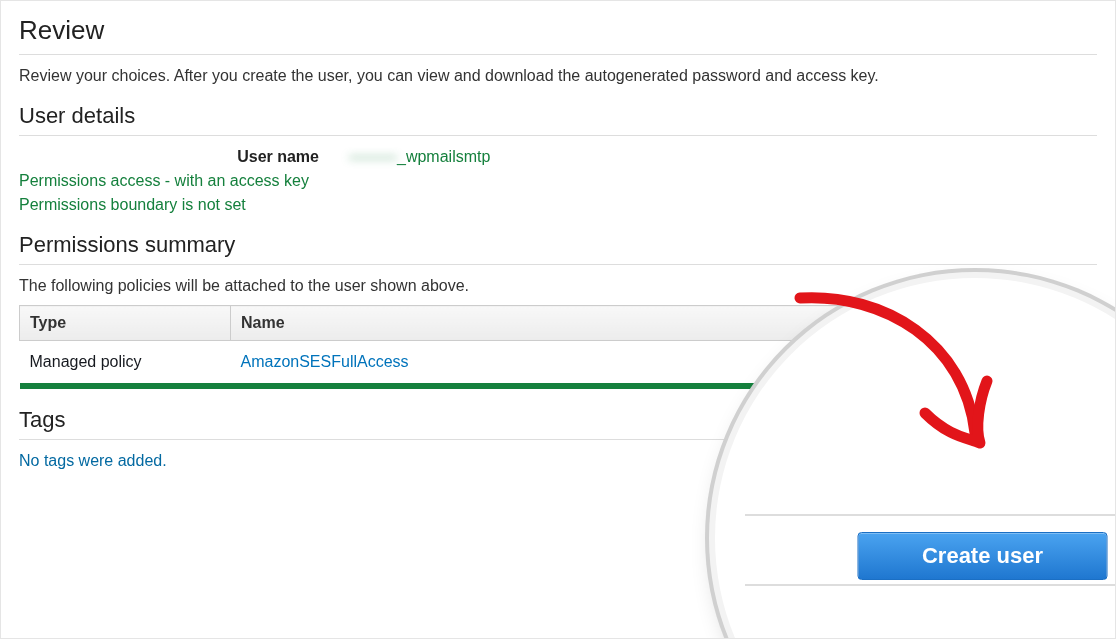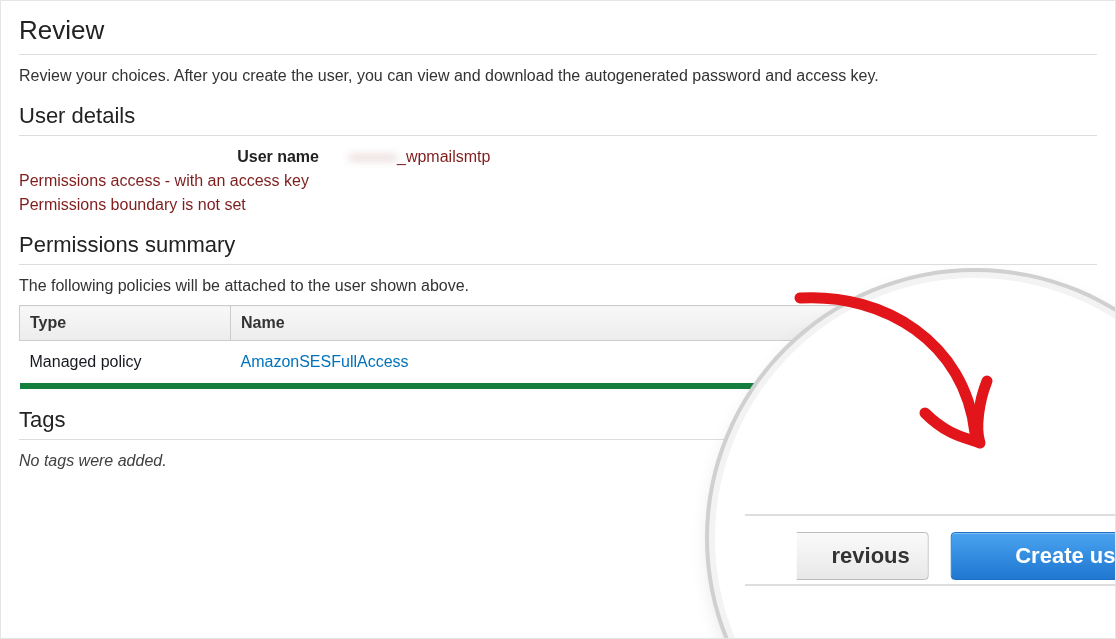--- a/index.html
+++ b/index.html
@@ -37,21 +37,21 @@
   }
   
   .kv{display:flex;align-items:flex-end;margin:6px 0;font-size:16px;}
   .kv .k{
     flex:0 0 300px;
     text-align:right;
     font-weight:700;
     color:#222;
     padding-right:30px;
   }
-  .kv .v{flex:1;color:#7f1d1d;}
+  .kv .v{flex:1;color:#15803d;}
   .blur{filter:blur(4px);display:inline-block;}
   
   table.policies{
     width:100%;
     border-collapse:collapse;
     margin-top:10px;
   }
   table.policies thead th{
     text-align:left;
     font-size:16px;
@@ -60,21 +60,21 @@
     background:linear-gradient(#f8f8f8,#ececec);
     border:1px solid #ccc;
     padding:8px 10px;
   }
   table.policies tbody td{
     font-size:16px;
     padding:12px 10px;
     border-bottom:6px solid #15803d;
   }
   a.policy-link{color:#0073bb;text-decoration:none;}
-  .no-tags{font-style:italic;color:#404040;font-size:16px;margin:8px 0 40px 0;}
+  .no-tags{color:#0369a1;font-size:16px;margin:8px 0 40px 0;}
 
   
   .magnifier{
     position:absolute;
     right:-120px;
     bottom:-160px;
     width:520px;
     height:520px;
     border-radius:50%;
     background:#fff;
@@ -190,21 +190,20 @@
 
 <h2 class="sub-title">Tags</h2>
 <hr class="rule">
 <p class="no-tags">No tags were added.</p>
 
 <div class="magnifier">
   <div class="mag-inner">
     <div class="mag-line" style="top:236px;"></div>
     <div class="mag-line" style="top:306px;"></div>
     <div class="btn-row">
-      <div class="btn btn-prev">revious</div>
       <div class="btn btn-create">Create user</div>
     </div>
   </div>
 </div>
 
 <svg class="arrow" viewBox="0 0 260 260">
   <path d="M35 15 C 120 10, 200 60, 210 150" stroke="#e2151a" stroke-width="11" fill="none" stroke-linecap="round"></path>
   <path d="M160 130 C 185 155, 205 155, 215 160 C 210 145, 214 118, 222 98" stroke="#e2151a" stroke-width="11" fill="none" stroke-linecap="round" stroke-linejoin="round"></path>
 </svg>
 

